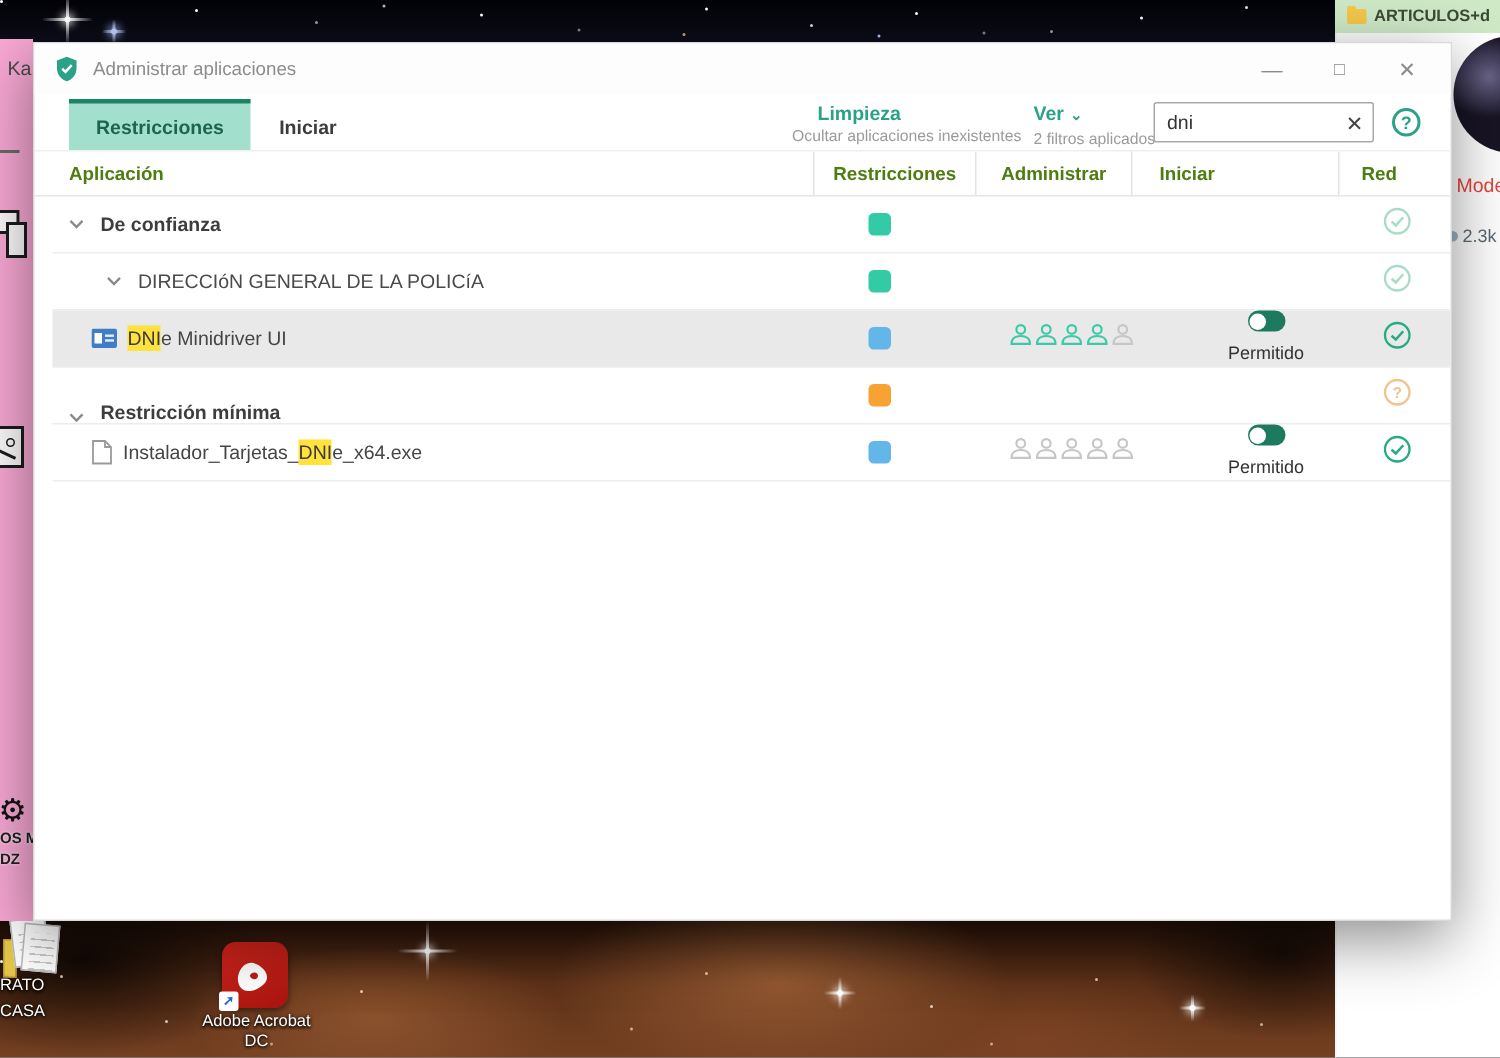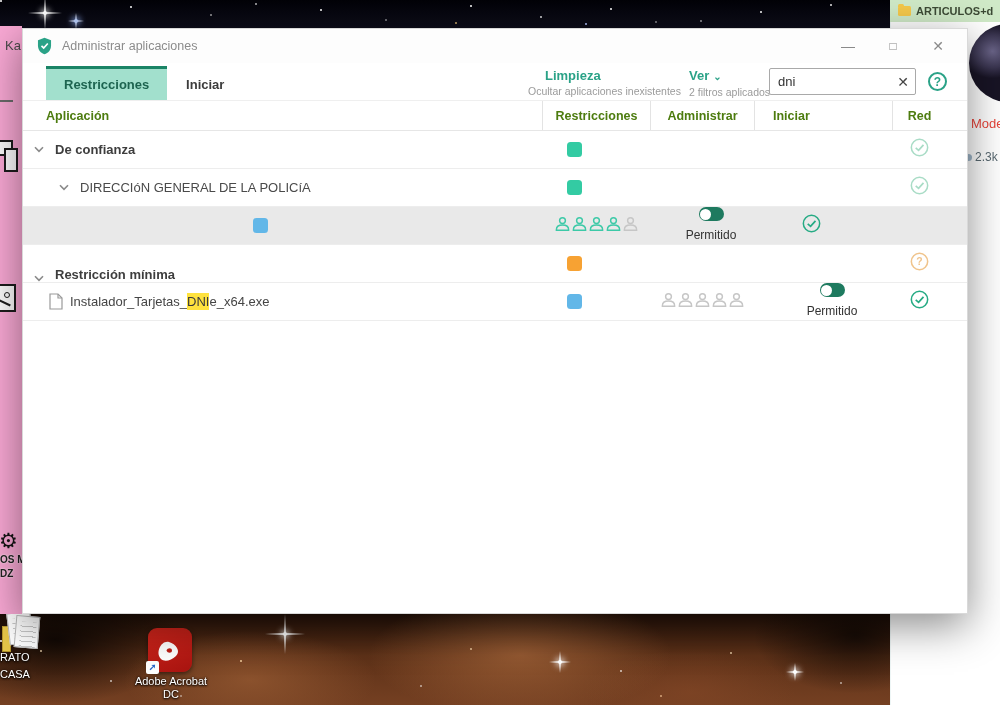--- a/index.html
+++ b/index.html
@@ -110,21 +110,21 @@
     font-size:12px;font-weight:bold;color:#2aa287;line-height:16px;text-align:center;}
 
   .thead{height:30px;display:grid;grid-template-columns:519px 108px 104px 138px 77px;
     border-bottom:1px solid #e6e6e6;align-items:center;flex:0 0 auto;}
   .th{font-size:12.5px;font-weight:bold;color:#4d7c0f;height:100%;display:flex;align-items:center;}
   .th.c-app{padding-left:23px;}
   .th.c-restr,.th.c-pop{justify-content:center;border-left:1px solid #e3e3e3;}
   .th.c-start{padding-left:18px;border-left:1px solid #e3e3e3;}
   .th.c-red{justify-content:center;padding-right:23px;border-left:1px solid #e3e3e3;}
 
-  .tbody{flex:1;}
+  .tbody{flex:1;padding-left:12px;}
   .trow{height:38px;display:grid;grid-template-columns:519px 108px 104px 138px 77px;
     border-bottom:1px solid #ededed;align-items:center;}
   .trow.selected{background:#e9e9e9;}
   .cell{display:flex;align-items:center;height:100%;}
   .cell.name{overflow:hidden;}
   .cell.restr{justify-content:center;padding-right:44px;}
   .cell.pop{justify-content:center;gap:0;}
   .cell.start{padding-left:18px;gap:7px;flex-direction:column;}
   .cell.red{justify-content:center;padding-right:23px;}
   .chev{display:flex;align-items:center;}
@@ -302,20 +302,31 @@
           <div class="cell pop"></div>
           <div class="cell start"></div>
           <div class="cell red">
             <span><svg width="19" height="19" viewBox="0 0 20 20">
                 <circle cx="10" cy="10" r="8.6" fill="none" stroke="#a9dcc6" stroke-width="1.6"></circle>
                 <path d="M6 10.4 L9 13 L14.2 7.2" fill="none" stroke="#a9dcc6" stroke-width="1.8"></path>
               </svg></span>
           </div>
         </div>
         <div class="trow selected">
+          <div class="cell name" style="padding-left: 26px;">
+            <span class="appicon">
+              <svg width="17" height="13" viewBox="0 0 17 13">
+                <rect width="17" height="13" rx="1.5" fill="#3f7ec6"></rect>
+                <rect x="2" y="3" width="5" height="7" fill="#fff"></rect>
+                <rect x="9" y="4" width="6" height="1.6" fill="#fff" opacity=".85"></rect>
+                <rect x="9" y="7.2" width="6" height="1.6" fill="#fff" opacity=".85"></rect>
+              </svg>
+            </span>
+            <span class="alabel"><span class="hl">DNI</span>e Minidriver UI</span>
+          </div>
           <div class="cell restr">
             <span class="sq" style="background:#62b7e8"></span>
           </div>
           <div class="cell pop">
             <span class="persons">
               <span><svg width="17" height="18" viewBox="0 0 20 20">
                   <circle cx="10" cy="6" r="3.4" fill="none" stroke="#3cc9a7" stroke-width="1.7"></circle>
                   <path d="M2.8 17.4 v-.6 c0-3.6 3.2-5.6 7.2-5.6 s7.2 2 7.2 5.6 v.6 z" fill="none" stroke="#3cc9a7" stroke-width="1.7"></path>
                 </svg></span>
               <span><svg width="17" height="18" viewBox="0 0 20 20">

